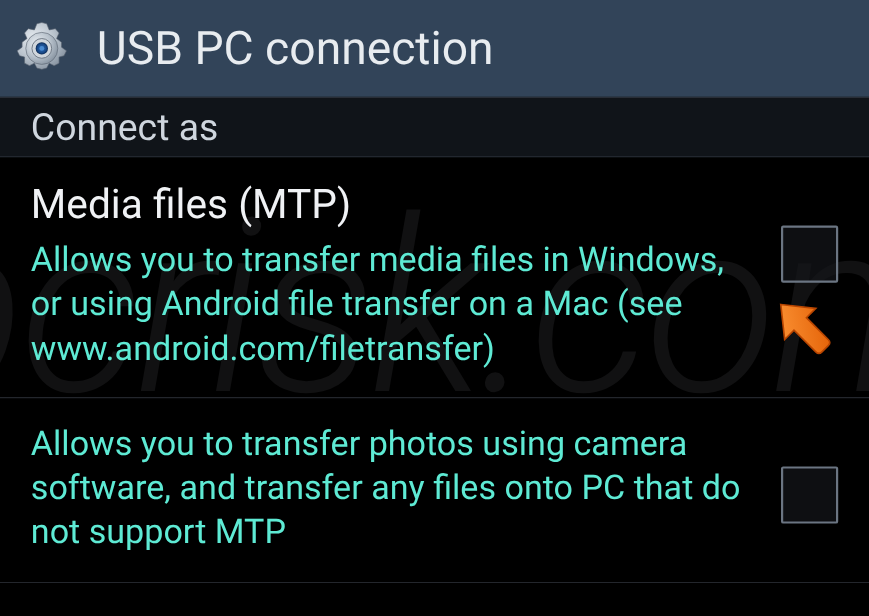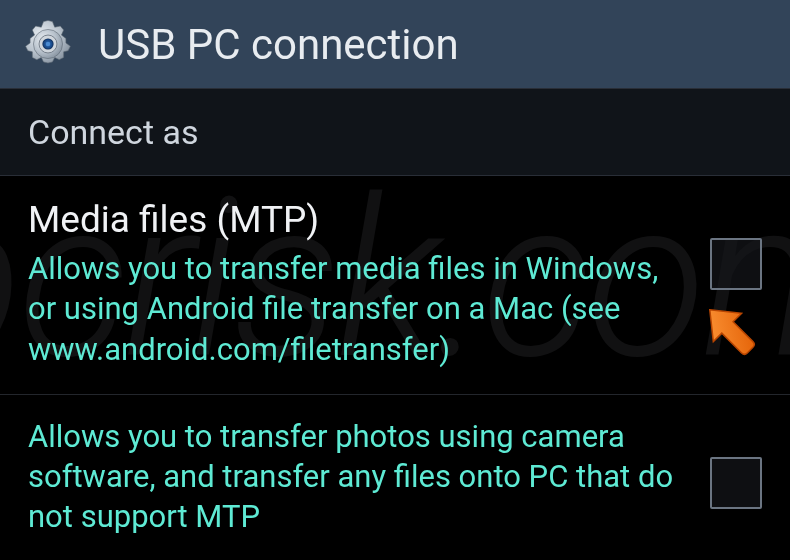--- a/index.html
+++ b/index.html
@@ -27,37 +27,37 @@
       letter-spacing: -5px;
       pointer-events: none;
       white-space: nowrap;
       z-index: 0;
     }
     .header {
       background: #324459;
       height: 88px;
       display: flex;
       align-items: center;
-      padding: 0 20px;
+      padding: 0 10px;
       position: relative;
       z-index: 2;
     }
     .gear-icon {
       width: 56px;
       height: 56px;
       margin-right: 22px;
     }
     .page-title {
       color: #e8ecf0;
       font-size: 42px;
       font-weight: 400;
     }
     .section-header {
       background: rgba(24, 30, 38, 0.65);
-      height: 88px;
+      height: 55px;
       display: flex;
       align-items: center;
       padding: 0 28px;
       border-top: 1px solid rgba(100, 110, 125, 0.3);
       border-bottom: 1px solid rgba(100, 110, 125, 0.3);
       position: relative;
       z-index: 2;
     }
     .section-title {
       color: #cfd6de;

